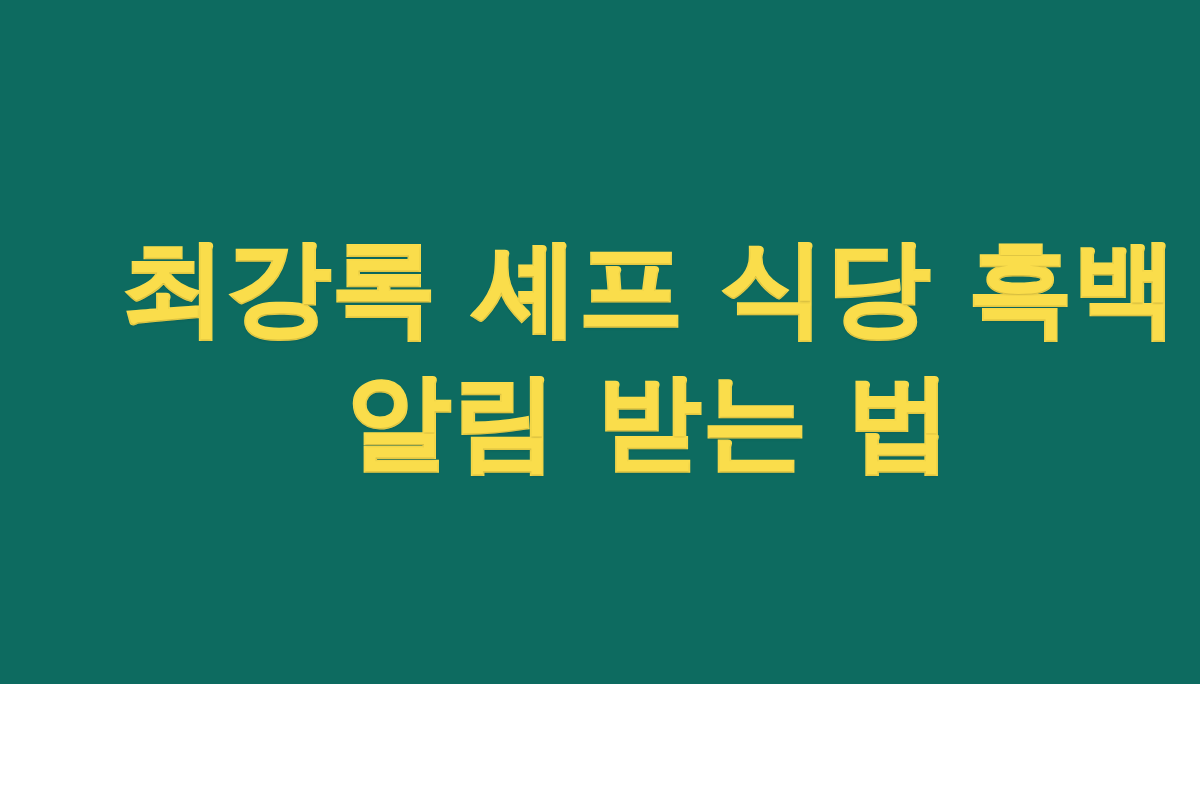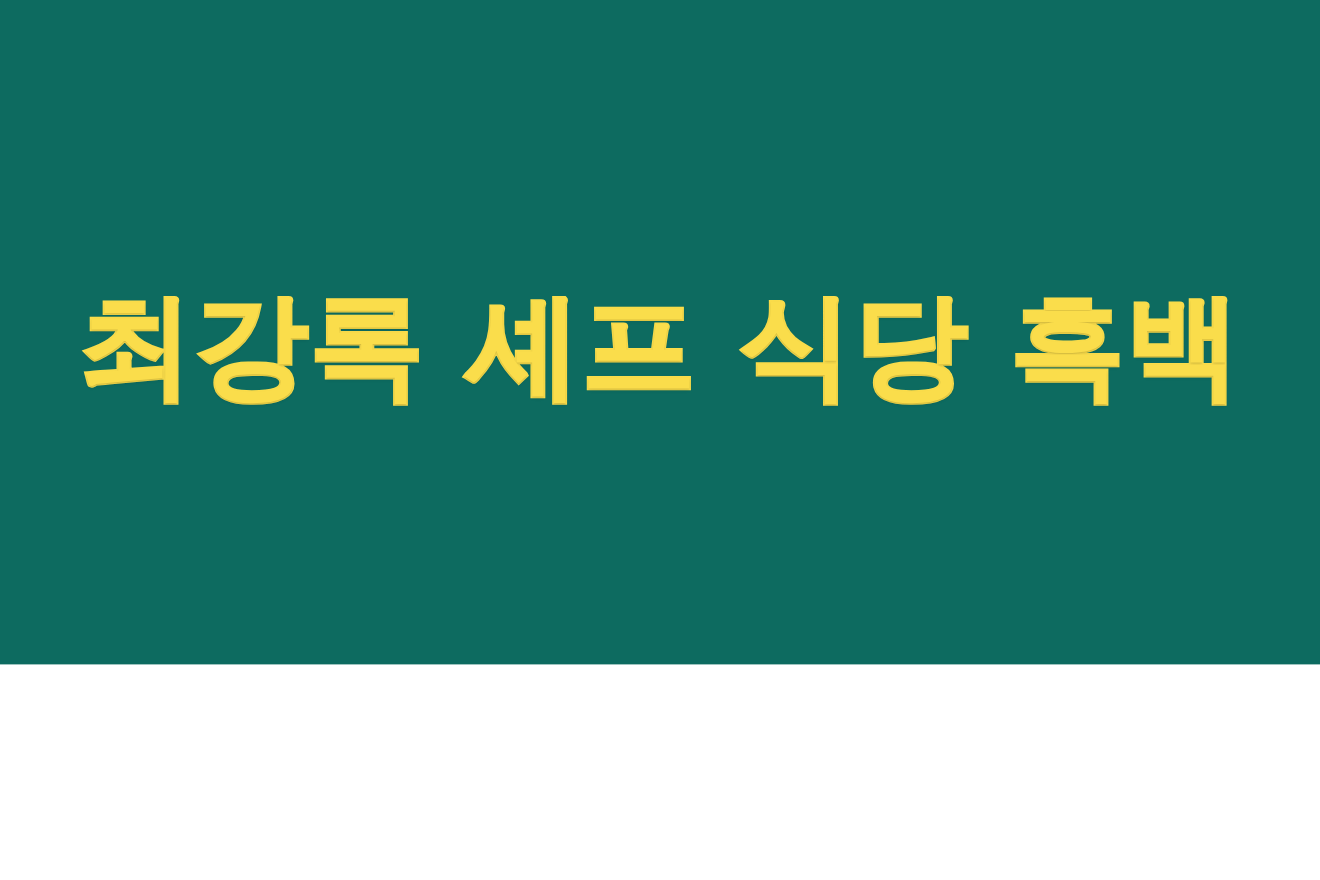--- a/index.html
+++ b/index.html
@@ -12,26 +12,26 @@
     width: 1200px;
     height: 800px;
     overflow: hidden;
     font-family: "DejaVu Sans", "Liberation Sans", sans-serif;
   }
 
   
   #thumbnail-canvas {
     position: relative;
     width: 1200px;
-    height: 604px;
+    height: 684px;
     box-sizing: border-box;
     background: #0D6B60;
     display: flex;
     align-items: center;
-    justify-content: center;
+    justify-content: flex-end;
     overflow: hidden;
   }
 
   
   #headline-block {
     position: relative;
     width: 1100px;
     text-align: center;
     
     transform: translateY(12px);
@@ -64,16 +64,17 @@
 </head>
 <body>
 
 <div id="thumbnail-canvas" style="background: rgb(13, 107, 96);">
 
   <div id="headline-block">
 
     <span class="headline-line line-1" style="color: rgb(250, 221, 75); -webkit-text-stroke: 3px rgb(250, 221, 75);">최강록 셰프 식당 흑백</span>
 
 
+    <span class="headline-line line-3" style="color: rgb(250, 221, 75); -webkit-text-stroke: 3px rgb(250, 221, 75);">알림 받는 법</span>
 
   </div>
 
 </div>
 
 </body></html>

